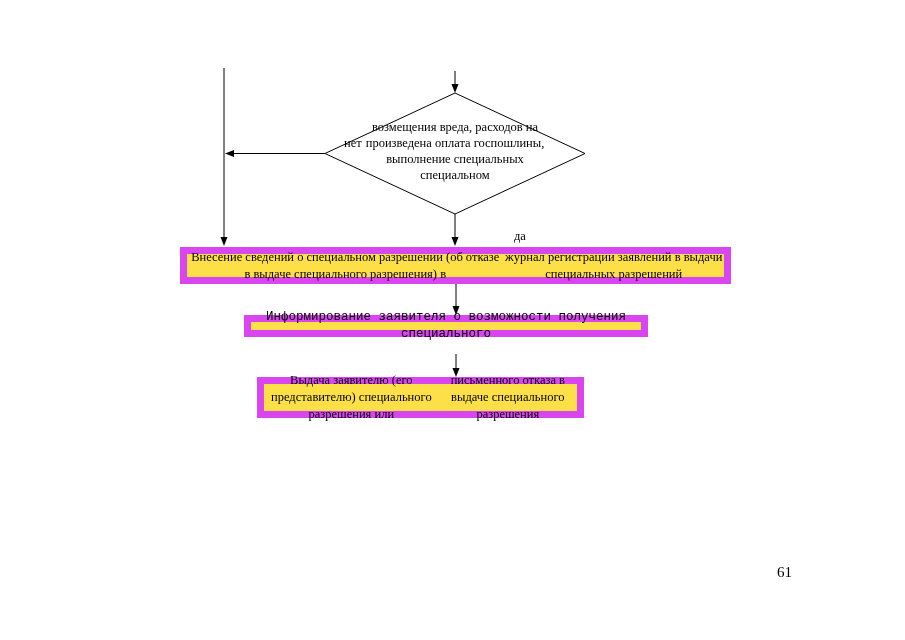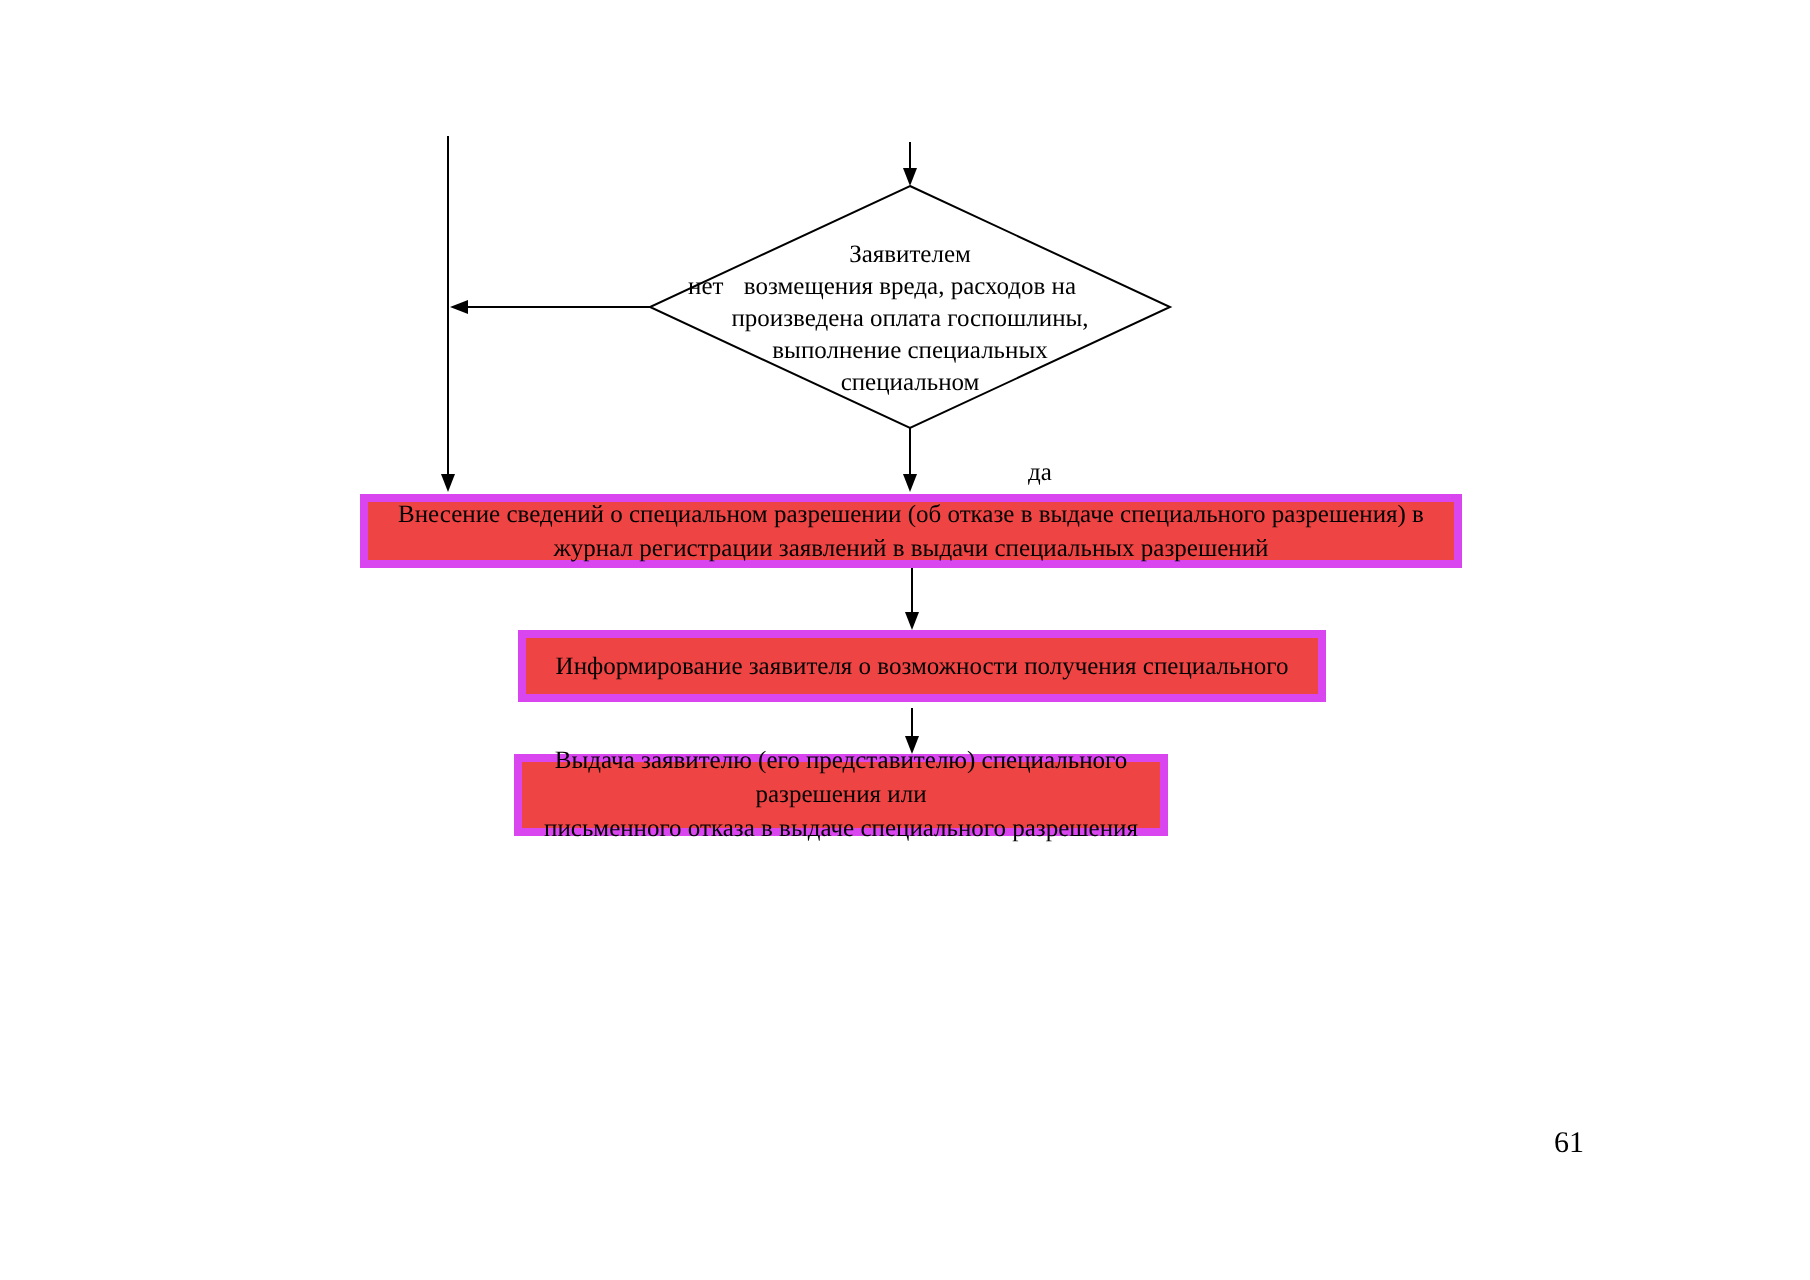--- a/index.html
+++ b/index.html
@@ -28,32 +28,32 @@
     left: 330px;
     top: 119px;
     width: 250px;
     text-align: center;
     font-size: 12.5px;
     line-height: 16px;
   }
   .box {
     position: absolute;
     box-sizing: border-box;
-    border: 4px solid #d946ef;
-    background: #ef4444;
+    border: 7px solid #d946ef;
+    background: #fde047;
     display: flex;
-    flex-direction: column;
+    flex-direction: row;
     justify-content: center;
     align-items: center;
     text-align: center;
     font-size: 12.5px;
     line-height: 17px;
   }
   .box1 { left: 180px; top: 247px; width: 551px; height: 37px; }
-  .box2 { left: 259px; top: 315px; width: 404px; height: 36px; }
+  .box2 { left: 244px; top: 315px; width: 404px; height: 22px; font-family: Liberation Mono, monospace; }
   .box3 { left: 257px; top: 377px; width: 327px; height: 41px; }
   .branch-label {
     position: absolute;
     font-size: 12.5px;
     line-height: 14px;
     margin-left: 48px;
   }
   .label-no { left: 296px; top: 136px; }
   .label-yes { left: 466px; top: 229px; }
   .page-number {
@@ -98,21 +98,20 @@
       <polygon points="456,315 452.5,306 459.5,306" fill="#000000"></polygon>
     </g>
 
     <g>
       <line x1="456" y1="354" x2="456" y2="371" stroke="#000000" stroke-width="1"></line>
       <polygon points="456,377 452.5,368 459.5,368" fill="#000000"></polygon>
     </g>
   </svg>
 
   <div class="diamond-text">
-    <div>Заявителем</div>
     <div>возмещения вреда, расходов на</div>
     <div>произведена оплата госпошлины,</div>
     <div>выполнение специальных</div>
     <div>специальном</div>
   </div>
 
   <div class="branch-label label-no">нет</div>
   <div class="branch-label label-yes">да</div>
 
   <div class="box box1">

